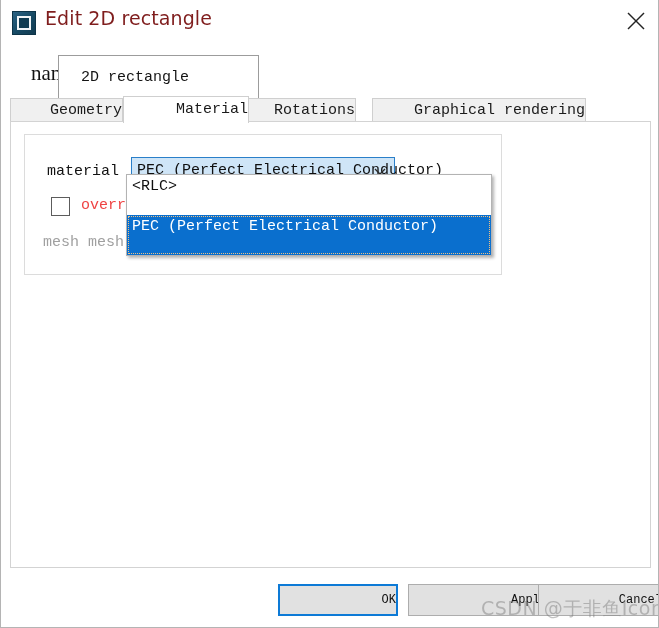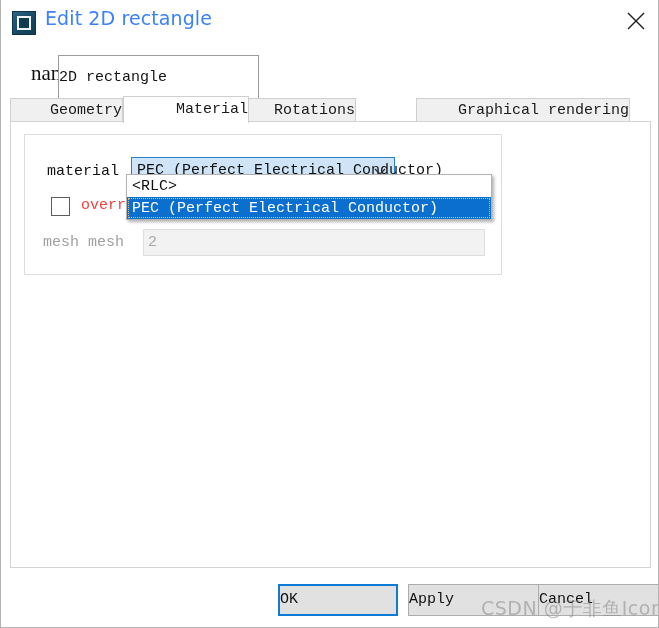--- a/index.html
+++ b/index.html
@@ -53,21 +53,21 @@
     left: 4px; top: 4px;
     width: 14px; height: 14px;
     box-sizing: border-box;
     border: 2px solid #f2f6f8;
     background: #103c52;
   }
   .title-text {
     position: absolute;
     left: 44px; top: 7px;
     font-size: 19px;
-    color: #3b82f6;
+    color: #7f1d1d;
     font-family: "DejaVu Sans", sans-serif;
     letter-spacing: 0.1px;
     white-space: nowrap;
     text-align: right;
   }
   .close-btn {
     position: absolute;
     right: 1px; top: 0px;
     width: 46px; height: 40px;
     cursor: default;
@@ -91,21 +91,21 @@
   .name-input {
     position: absolute;
     left: 57px; top: 0px;
     width: 201px; height: 44px;
     box-sizing: border-box;
     border: 1px solid #9c9c9c;
     background: #ffffff;
     font-family: "Liberation Mono", monospace;
     font-size: 15px;
     color: #141414;
-    padding: 0 0;
+    padding: 0 22px;
     line-height: 26px;
     outline: none;
   }
 
   
   .tabstrip {
     position: absolute;
     left: 9px; top: 96px;
     width: 641px; height: 26px;
   }
@@ -244,21 +244,21 @@
     position: absolute;
     left: 125px; top: 174px;
     width: 366px;
     box-sizing: border-box;
     background: #ffffff;
     border: 1px solid #b3b3b3;
     box-shadow: 2px 2px 3px rgba(0,0,0,0.30);
     z-index: 50;
   }
   .dd-item {
-    height: 22px;
+    height: 40px;
     line-height: 23px;
     padding-left: 5px;
     font-family: "Liberation Mono", monospace;
     font-size: 15px;
     color: #0f0f0f;
     white-space: nowrap;
     cursor: default;
     box-sizing: border-box;
   }
   .dd-item.selected {
@@ -269,23 +269,23 @@
   }
 
   
   .btn {
     position: absolute;
     box-sizing: border-box;
     height: 32px;
     background: #e1e1e1;
     border: 1px solid #adadad;
     font-family: "Liberation Mono", monospace;
-    font-size: 15px;
+    font-size: 12px;
     color: #101010;
-    text-align: left;
+    text-align: right;
     line-height: 30px;
     cursor: default;
     white-space: nowrap;
   }
   .btn.primary {
     border: 2px solid #0d7ad6;
     line-height: 28px;
   }
   #btn-ok    { left: 277px; top: 584px; width: 120px; }
   #btn-apply { left: 407px; top: 584px; width: 140px; }
@@ -322,21 +322,21 @@
 
   <div class="name-row">
     <span class="name-label">name</span>
     <input class="name-input" type="text" value="2D rectangle" style="">
   </div>
 
   <div class="tabstrip">
     <div class="tab" id="tab0" style="left:0px;width:113px;">Geometry</div>
     <div class="tab active" id="tab1" style="left:113px;width:126px;">Material</div>
     <div class="tab" id="tab2" style="left:229px;width:117px;">Rotations</div>
-    <div class="tab" id="tab3" style="left:362px;width:214px;margin-left:44px;">Graphical rendering</div>
+    <div class="tab" id="tab3" style="left:362px;width:214px;">Graphical rendering</div>
   </div>
 
   <div class="tabpage">
 
     <div class="groupbox">
 
       <span class="material-label">material</span>
 
       <div class="combo">
         <span class="combo-text">PEC (Perfect Electrical Conductor)</span>

